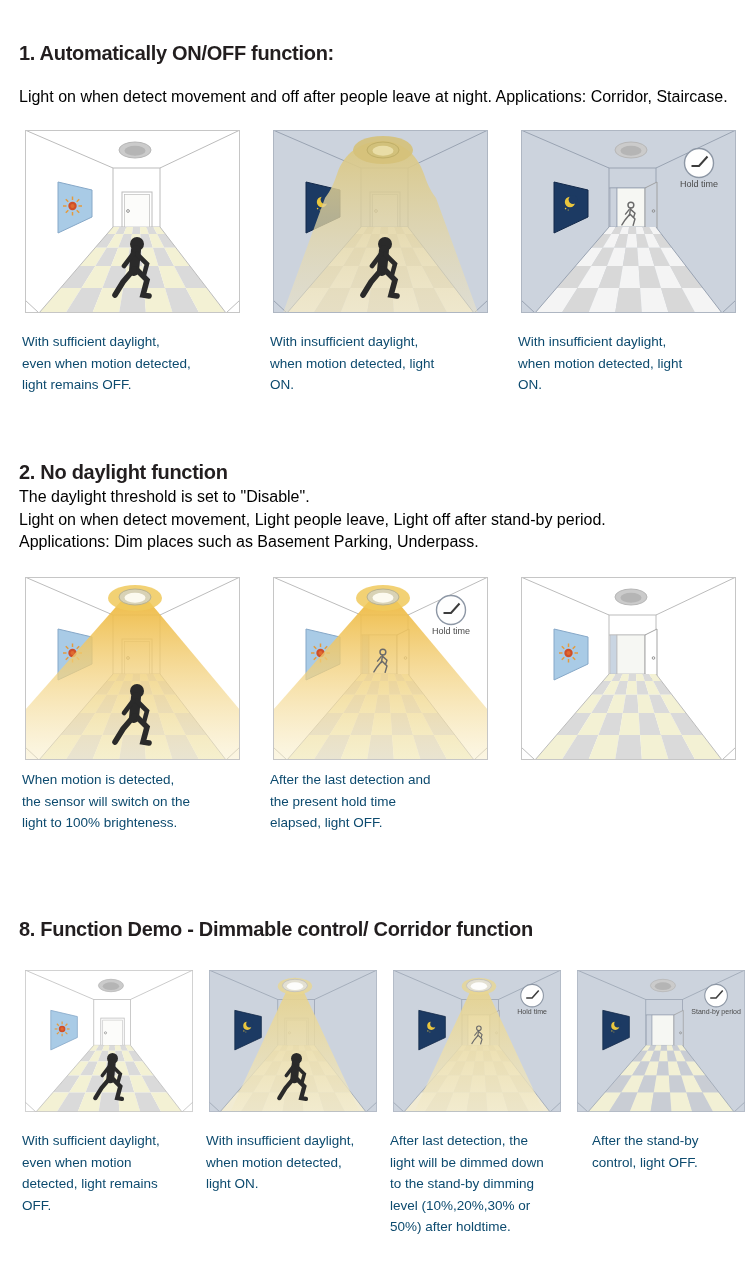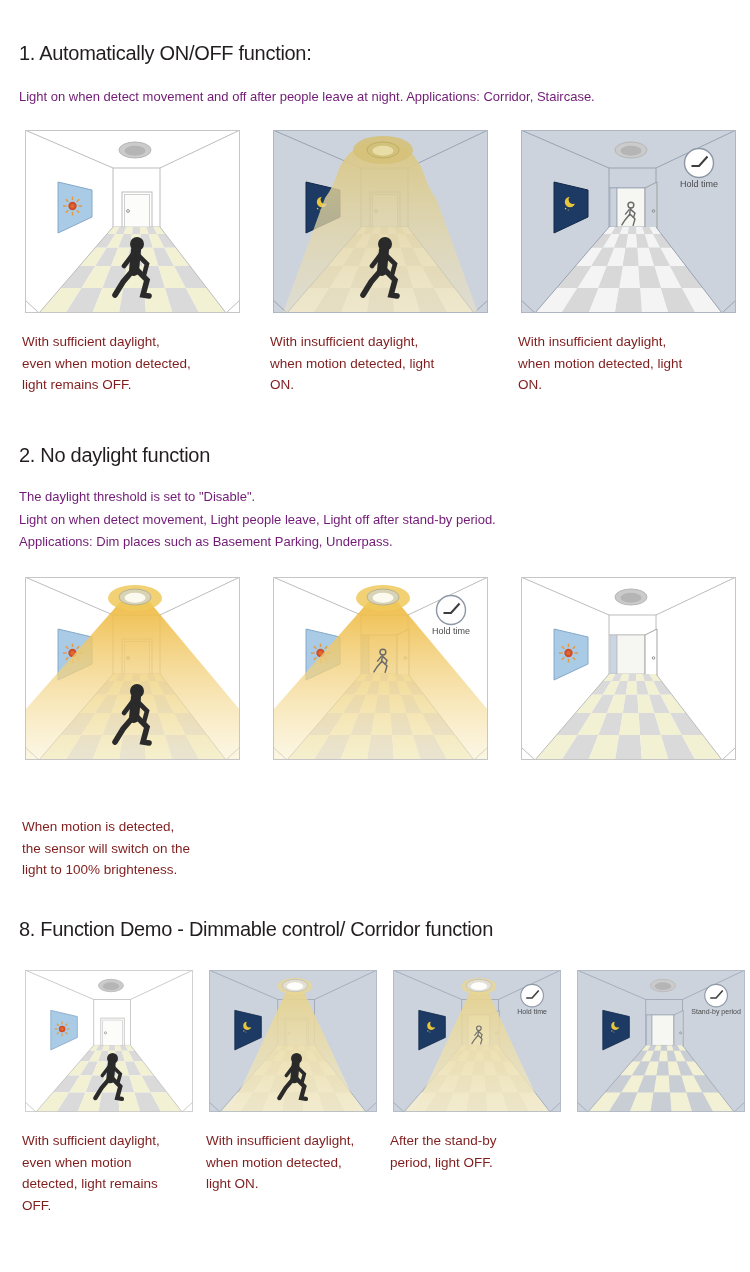--- a/index.html
+++ b/index.html
@@ -1,38 +1,38 @@
 <!DOCTYPE html>
 <html><head>
 <meta charset="utf-8">
 <style>
   *{box-sizing:border-box;margin:0;padding:0}
   html,body{background:#ffffff}
   body{width:750px;height:1272px;position:relative;font-family:"Liberation Sans",sans-serif;color:#2b2626;overflow:hidden}
   .abs{position:absolute}
-  .sec-heading{font-size:20px;font-weight:400;color:#221e1f;letter-spacing:-0.3px}
-  .desc{font-size:13px;line-height:22.5px;color:#701a75;white-space:pre-line}
+  .sec-heading{font-size:20px;font-weight:700;color:#221e1f;letter-spacing:-0.3px}
+  .desc{font-size:16px;line-height:22.5px;color:#000000;white-space:pre-line}
   .figrow{display:flex;gap:33px}
   .figrow.small{gap:16px}
   .fig{width:215px;height:183px}
   .fig.small{width:168px;height:142px}
   .fig svg{display:block;width:100%;height:100%}
   .caprow{display:flex;gap:33px}
-  .caprow .cap{width:215px;font-size:13.5px;line-height:21.5px;white-space:pre-line;color:#7f1d1d}
+  .caprow .cap{width:215px;font-size:13.5px;line-height:21.5px;white-space:pre-line;color:#0c4a6e}
   .caprow.small{gap:16px}
   .caprow.small .cap{width:168px}
   .caprow.small .cap:nth-child(4){padding-left:18px}
   #h1{left:19px;top:42px}
   #sub1{left:19px;top:86px}
   #row1{left:25px;top:130px}
   #cap1{left:22px;top:331px}
-  #h2{left:19px;top:444px}
+  #h2{left:19px;top:461px}
   #desc2{left:19px;top:486px}
   #row2{left:25px;top:577px}
-  #cap2{left:22px;top:816px}
+  #cap2{left:22px;top:769px}
   #h3{left:19px;top:918px}
   #row3{left:25px;top:970px}
   #cap3{left:22px;top:1130px}
 </style>
 </head>
 <body>
 
 <div class="page">
 
   <h2 id="h1" class="abs sec-heading">1. Automatically ON/OFF function:</h2>
@@ -569,20 +569,23 @@
     <ellipse cx="110" cy="20.8" rx="10.5" ry="5" fill="#b5b5b5"></ellipse>
           </g>
     <rect x="0.5" y="0.5" width="214" height="182" fill="none" stroke="#c6c6c6"></rect>
   </svg>
       </div>
   </div>
   <div id="cap2" class="abs caprow">
     <div class="cap">When motion is detected,
 the sensor will switch on the
 light to 100% brighteness.</div>
+    <div class="cap">After the last detection and
+the present hold time
+elapsed, light OFF.</div>
   </div>
 
   <h2 id="h3" class="abs sec-heading">8. Function Demo - Dimmable control/ Corridor function</h2>
   <div id="row3" class="abs figrow small">
     <div class="fig small">
         <svg viewBox="0 0 215 183" preserveAspectRatio="none">
     <defs></defs>
     <rect x="0" y="0" width="215" height="183" fill="#ffffff"></rect>
     <line x1="0" y1="0" x2="88" y2="38" stroke="#bcbcbc"></line>
     <line x1="215" y1="0" x2="135" y2="38" stroke="#bcbcbc"></line>
@@ -916,17 +919,22 @@
       </div>
   </div>
   <div id="cap3" class="abs caprow small">
     <div class="cap">With sufficient daylight,
 even when motion
 detected, light remains
 OFF.</div>
     <div class="cap">With insufficient daylight,
 when motion detected,
 light ON.</div>
+    <div class="cap">After last detection, the
+light will be dimmed down
+to the stand-by dimming
+level (10%,20%,30% or
+50%) after holdtime.</div>
     <div class="cap">After the stand-by
-period, light OFF.</div>
+control, light OFF.</div>
   </div>
 
 </div>
 
 </body></html>

